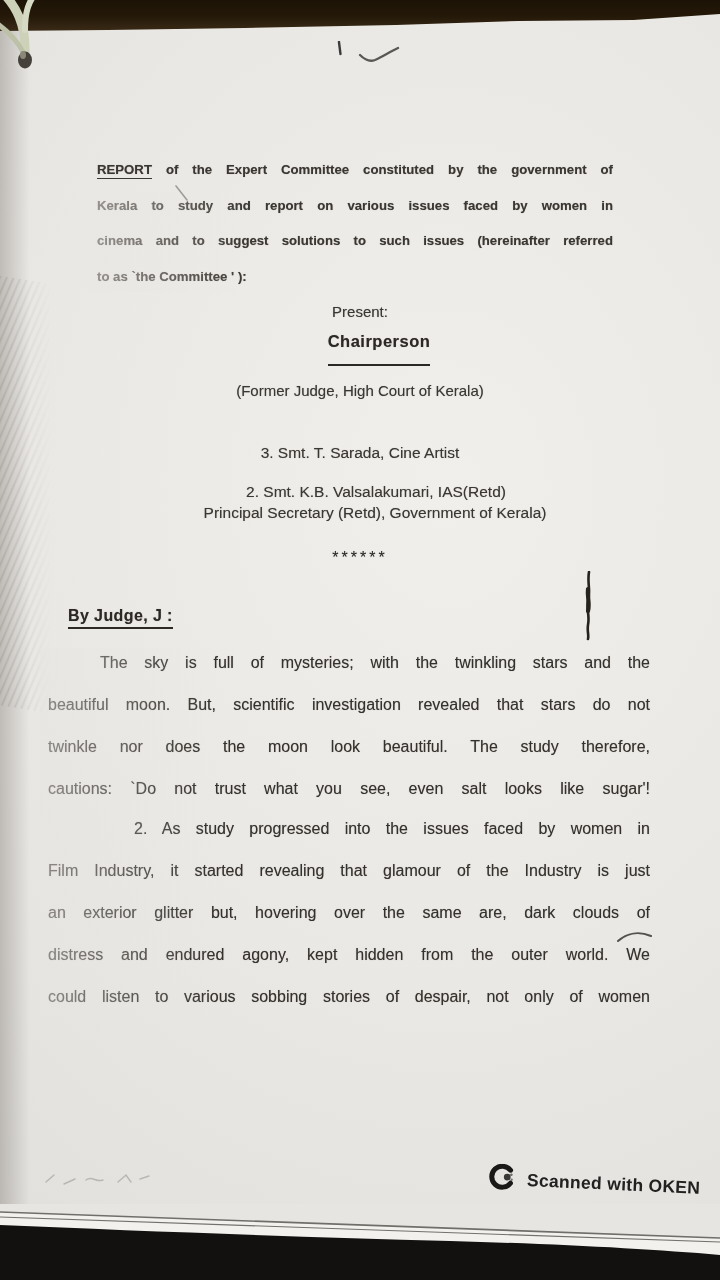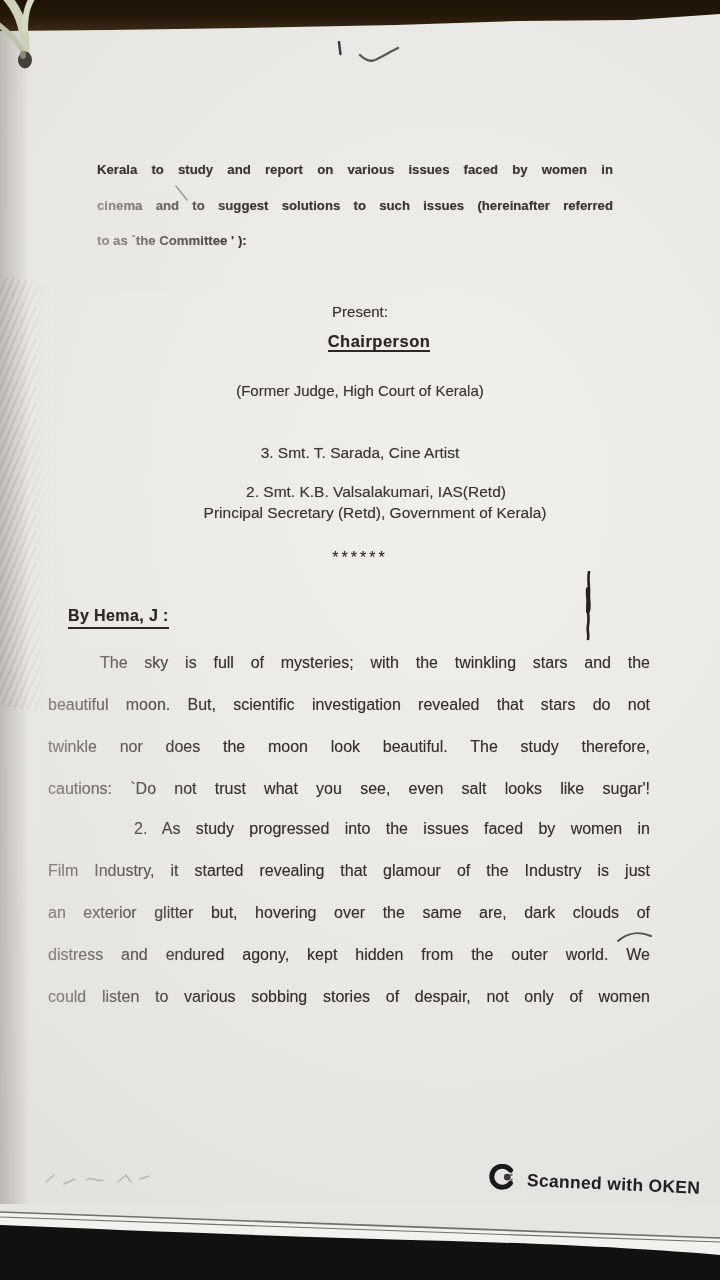--- a/index.html
+++ b/index.html
@@ -40,21 +40,21 @@
   .content{position:absolute;inset:0;color:#36332e;text-shadow:0 0 .8px rgba(55,50,45,.45);}
   .intro{
     position:absolute;left:97px;top:152px;width:516px;
     font-size:13.2px;line-height:35.5px;font-weight:600;color:#3a3631;
   }
   .line{display:block;}
   .fill{text-align:justify;text-align-last:justify;}
   .emph{font-weight:700;border-bottom:1.5px solid #3a3631;padding-bottom:1px;}
   .center-item{position:absolute;left:0;width:720px;text-align:center;font-size:15px;line-height:20px;color:#3b3833;}
   .heading{font-weight:700;font-size:16.5px;letter-spacing:.5px;color:#2c2925;}
-  .heading .u{border-bottom:2px solid #2c2925;padding-bottom:0;}
+  .heading .u{border-bottom:2px solid #2c2925;padding-bottom:14px;}
   .pos-present{top:302px;}
   .pos-chair{top:331px;transform:translateX(19px);}
   .pos-chair-name{top:362px;}
   .pos-chair-title{top:381px;text-align:center;}
   .pos-members{top:412px;}
   .pos-member1{top:443px;font-size:15.5px;}
   .pos-member2a{top:482px;font-size:15.5px;transform:translateX(16px);}
   .pos-member2b{top:503px;font-size:15.5px;transform:translateX(15px);}
   .pos-stars{top:548px;letter-spacing:3px;font-size:16px;color:#2e2b27;}
   .by-hema{
@@ -96,37 +96,38 @@
 
 <div class="photo">
 
   <div class="paper"></div>
   <div class="paper-left-shade"></div>
   <div class="margin-scribbles"></div>
 
   <div class="content">
 
     <div class="intro">
+      <div class="line fill"><span class="emph">REPORT</span> <span>of the Expert Committee constituted by the government of</span></div>
       <div class="line fill">Kerala to study and report on various issues faced by women in</div>
       <div class="line fill">cinema and to suggest solutions to such issues (hereinafter referred</div>
       <div class="line">to as `the Committee ' ):</div>
     </div>
 
     <div class="center-item pos-present">Present:</div>
 
     <div class="center-item heading pos-chair"><span class="u">Chairperson</span></div>
     <div class="center-item pos-chair-title">(Former Judge, High Court of Kerala)</div>
 
     <div class="center-item pos-member1">3. Smt. T. Sarada, Cine Artist</div>
     <div class="center-item pos-member2a">2. Smt. K.B. Valsalakumari, IAS(Retd)</div>
     <div class="center-item pos-member2b">Principal Secretary (Retd), Government of Kerala)</div>
 
     <div class="center-item pos-stars">******</div>
 
-    <div class="by-hema">By Hema, J :</div>
+    <div class="by-hema">By Judge, J :</div>
 
     <div class="body-para p1">
       <div class="line fill indent1">The sky is full of mysteries; with the twinkling stars and the</div>
       <div class="line fill">beautiful moon. But, scientific investigation revealed that stars do not</div>
       <div class="line fill">twinkle nor does the moon look beautiful. The study therefore,</div>
       <div class="line fill">cautions: `Do not trust what you see, even salt looks like sugar'!</div>
     </div>
 
     <div class="body-para p2">
       <div class="line fill indent2">2. As study progressed into the issues faced by women in</div>

